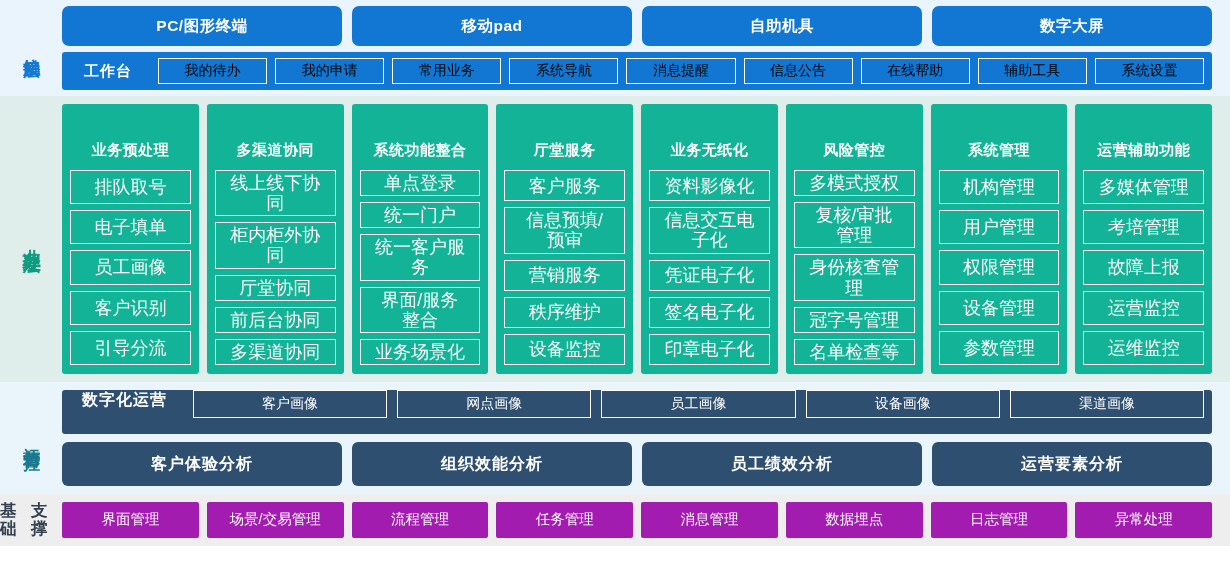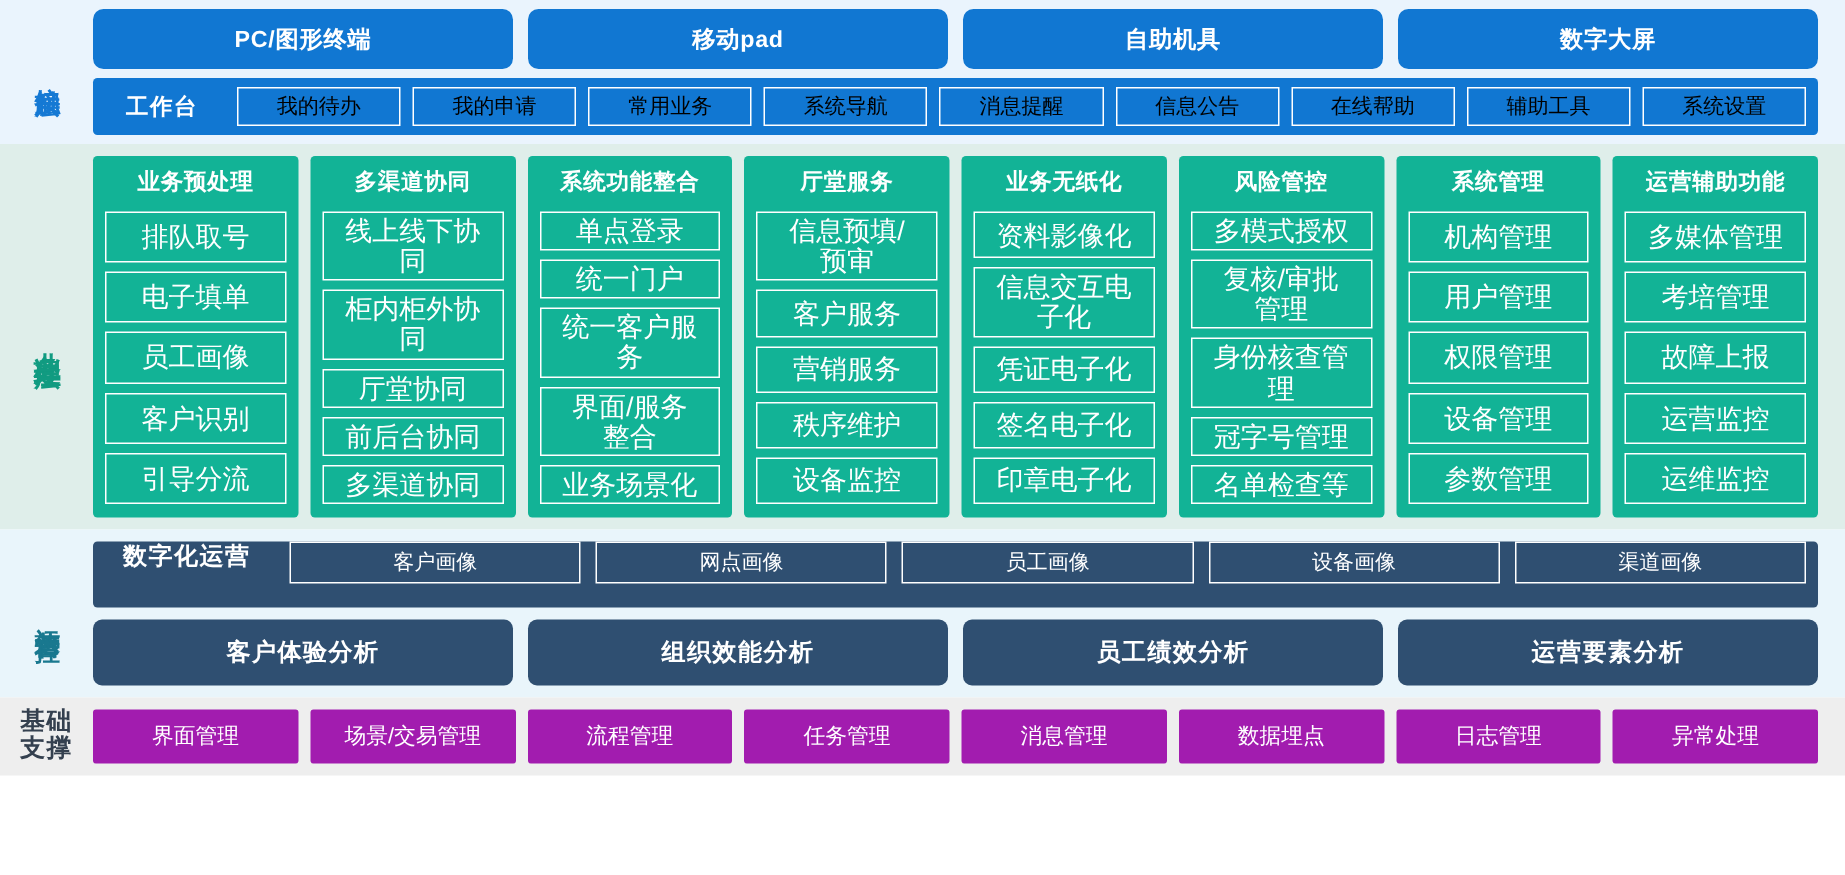--- a/index.html
+++ b/index.html
@@ -52,20 +52,21 @@
   .business-body { flex-direction: row; gap: 8px; padding-right: 18px; }
   .biz-col {
     flex: 1 1 0; background: #12b396; border-radius: 3px;
     display: flex; flex-direction: column; align-items: stretch;
     padding: 7px 8px 9px 8px; gap: 6px;
   }
   .biz-col-title {
     color: #ffffff; font-weight: bold; font-size: 15px;
     text-align: center; padding: 1px 0 4px 0; letter-spacing: 0.5px;
     white-space: nowrap;
+    margin-top: 29px;
   }
   .biz-item {
     flex: 1 1 0; border: 1px solid #ffffff; color: #ffffff;
     display: flex; align-items: center; justify-content: center; text-align: center;
     font-size: 18px; line-height: 1.12; padding: 2px 12px;
   }
 
   
   .band-ops { background: #e9f5fb; height: 122px; padding: 8px 0; }
   .band-ops .band-label { color: #19788f; }
@@ -84,21 +85,21 @@
   }
   .ops-row-2 { display: flex; gap: 10px; height: 44px; }
   .ops-analysis {
     flex: 1 1 0; background: #2f4f71; color: #ffffff; border-radius: 6px;
     display: flex; align-items: center; justify-content: center;
     font-weight: bold; font-size: 16px; letter-spacing: 1px;
   }
 
   
   .band-base { background: #eeeeee; height: 68px; padding: 8px 0; }
-  .band-base .band-label { color: #34404f; font-size: 16.5px; writing-mode: horizontal-tb; flex-direction: column; }
+  .band-base .band-label { color: #34404f; font-size: 16.5px; writing-mode: horizontal-tb; flex-direction: row; }
   .band-base .band-label span { display: block; line-height: 1.08; letter-spacing: 1px; }
   .base-body { flex-direction: row; gap: 8px; padding-right: 18px; }
   .base-chip {
     flex: 1 1 0; background: #a21caf; color: #ffffff; border-radius: 2px;
     display: flex; align-items: center; justify-content: center;
     font-size: 14.5px; white-space: nowrap;
   }
 </style>
 </head>
 <body>
@@ -158,22 +159,22 @@
         <div class="biz-col-title">系统功能整合</div>
         <div class="biz-item">单点登录</div>
         <div class="biz-item">统一门户</div>
         <div class="biz-item">统一客户服务</div>
         <div class="biz-item">界面/服务整合</div>
         <div class="biz-item">业务场景化</div>
       </div>
 
       <div class="biz-col">
         <div class="biz-col-title">厅堂服务</div>
+        <div class="biz-item">客户服务</div>
         <div class="biz-item">信息预填/预审</div>
-        <div class="biz-item">客户服务</div>
         <div class="biz-item">营销服务</div>
         <div class="biz-item">秩序维护</div>
         <div class="biz-item">设备监控</div>
       </div>
 
       <div class="biz-col">
         <div class="biz-col-title">业务无纸化</div>
         <div class="biz-item">资料影像化</div>
         <div class="biz-item">信息交互电子化</div>
         <div class="biz-item">凭证电子化</div>

